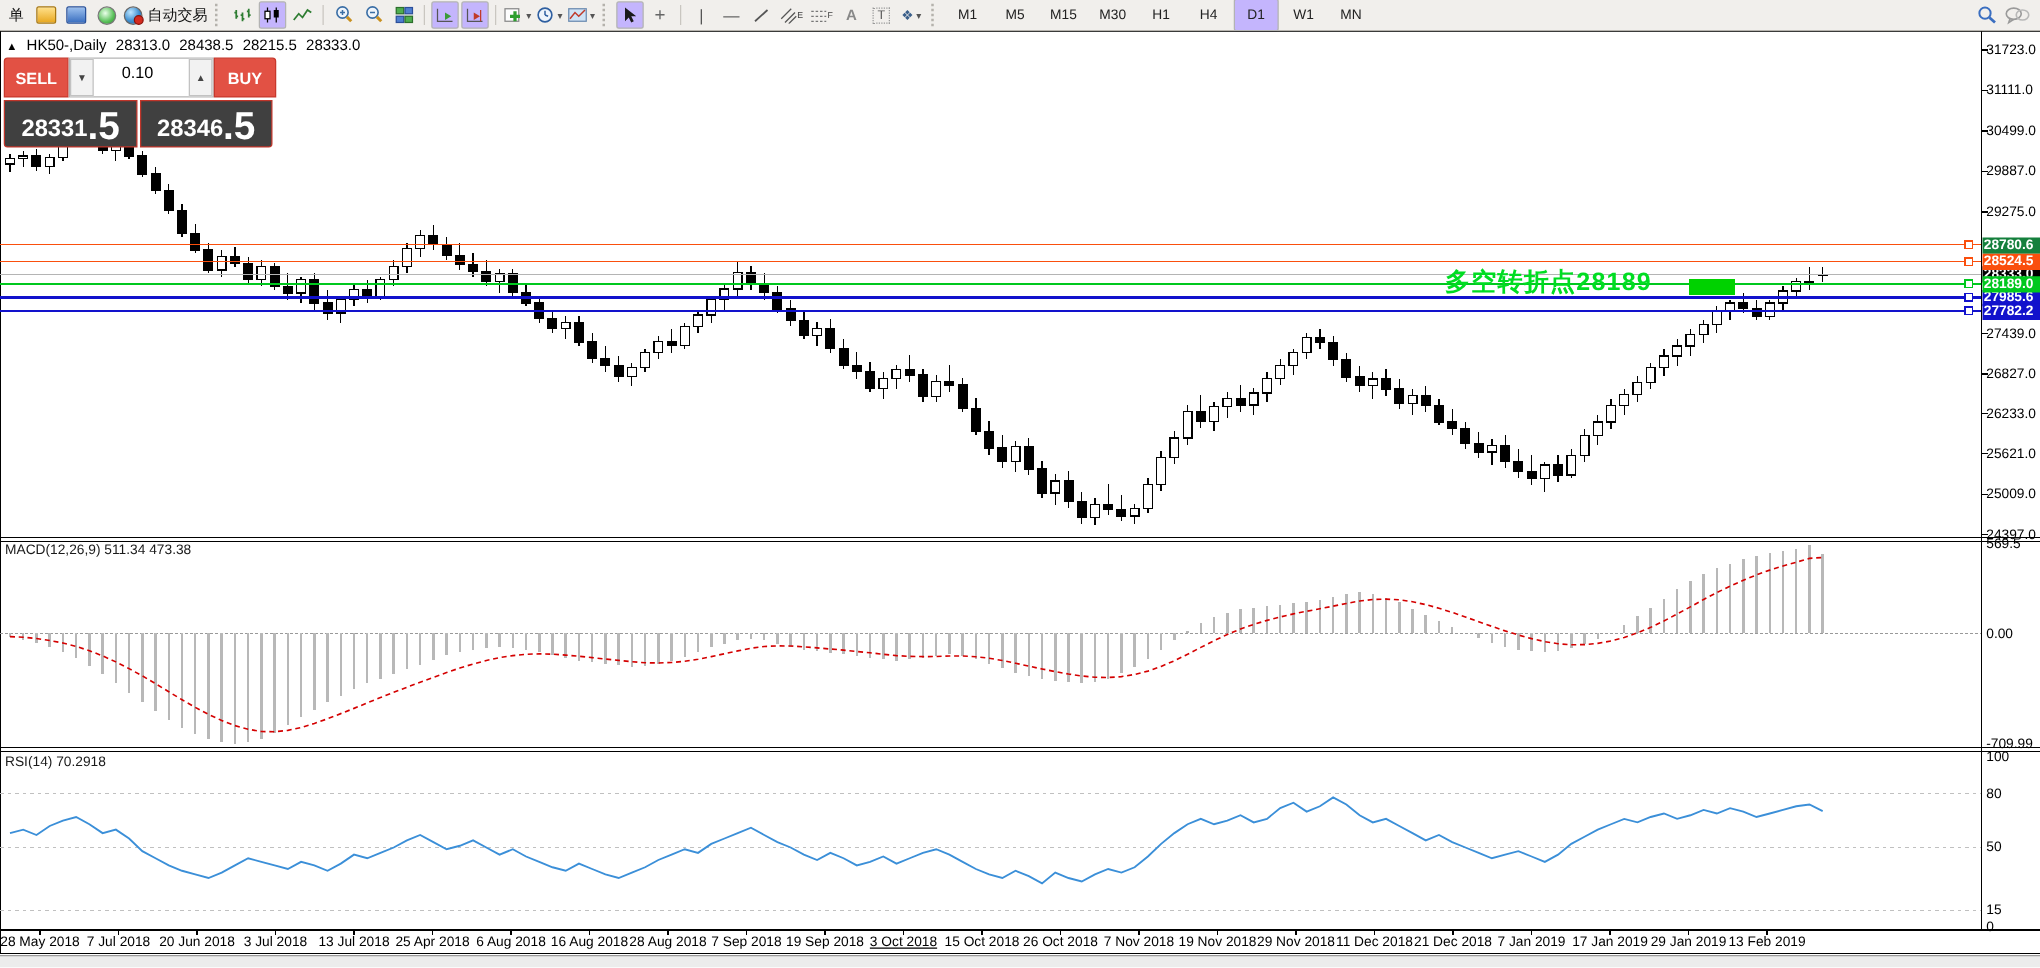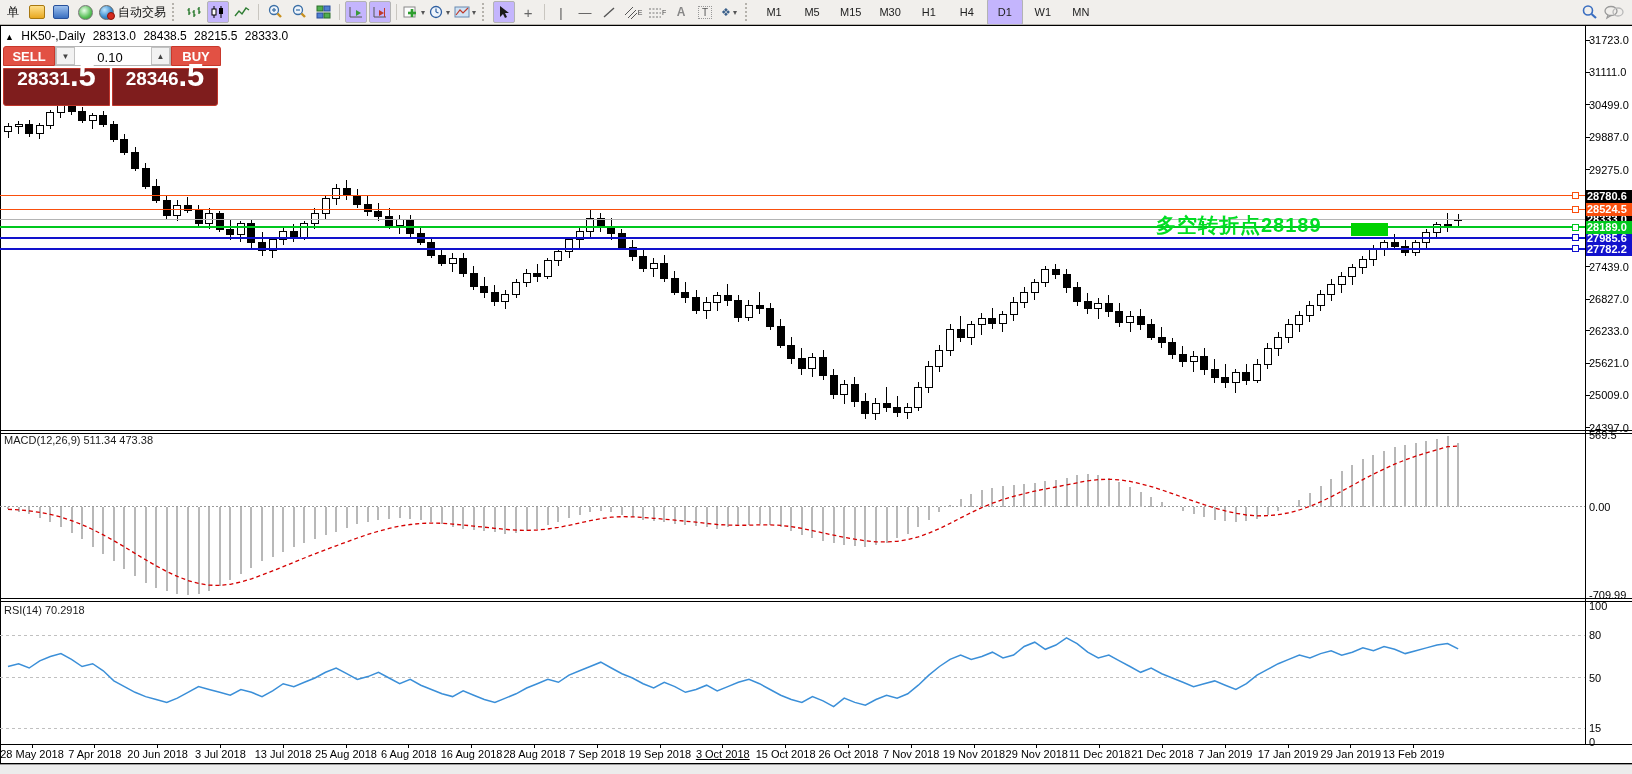--- a/index.html
+++ b/index.html
@@ -16,32 +16,32 @@
   .tgrip{width:4px;height:18px;margin:0 4px;border-left:2px dotted #b5b2ac;}
   .cn{font-size:12px;color:#111;}
   .ico{display:block;}
   .sq{display:inline-block;width:14px;height:12px;border-radius:2px;}
   .tf{font-size:11px;color:#222;padding:2px 7px;}
   .tb-right{margin-left:auto;display:flex;align-items:center;margin-right:6px;}
   
   .chart-header{position:absolute;left:5px;top:29px;font-size:12px;color:#000;z-index:6;}
   .chart-header span{margin-right:4px;}
   .trade-panel{position:absolute;left:3px;top:46px;width:218px;z-index:7;}
-  .tp-row{display:flex;height:20px;}
+  .tp-row{display:flex;height:32px;}
   .tp-btn{background:#e25144;color:#fff;font-weight:bold;font-size:13px;display:flex;
           align-items:center;justify-content:center;border:1px solid #c8382c;}
   .tp-sell{width:50px;border-radius:3px 0 0 0;}
   .tp-buy{width:48px;border-radius:0 3px 0 0;}
   .tp-spin{flex:1;display:flex;border:1px solid #b5b5b5;background:#fff;}
   .spin-btn{width:17px;background:#f2f2f2;border:1px solid #c2c2c2;color:#444;font-size:8px;
             display:flex;align-items:center;justify-content:center;}
   .spin-val{flex:1;text-align:center;font-size:13px;color:#000;padding:3px 6px 0 0;}
   .tp-row2{display:flex;margin-top:2px;height:38px;}
-  .tp-price{background:#7f1d1d;color:#fff;display:flex;align-items:flex-end;justify-content:center;
-            padding-bottom:16px;border:1px solid #c0352a;}
+  .tp-price{background:#404040;color:#fff;display:flex;align-items:flex-end;justify-content:center;
+            padding-bottom:3px;border:1px solid #c0352a;}
   .tp-price.left{width:105px;margin-right:2px;border-radius:0 0 0 3px;}
   .tp-price.right{width:104px;border-radius:0 0 3px 0;}
   .tp-price .small{font-size:19px;font-weight:bold;line-height:20px;}
   .tp-price .big{font-size:31px;font-weight:bold;line-height:26px;}
   
   .axlabel{position:absolute;left:1589px;width:42px;font-size:11px;line-height:13px;color:#000;}
   .lvlabel{position:absolute;left:1586px;width:45px;font-size:11px;line-height:13px;color:#fff;
            font-weight:bold;padding-left:1px;}
   .indlabel{position:absolute;left:4px;font-size:11px;color:#1a1a1a;z-index:5;}
   .datelabel{position:absolute;top:748px;font-size:11px;color:#000;white-space:nowrap;transform:translateX(-50%);}
@@ -770,40 +770,40 @@
       <div class="axlabel" style="top: 66.3993px;">31111.0</div>
       <div class="axlabel" style="top: 98.7986px;">30499.0</div>
       <div class="axlabel" style="top: 131.198px;">29887.0</div>
       <div class="axlabel" style="top: 163.597px;">29275.0</div>
       <div class="axlabel" style="top: 260.795px;">27439.0</div>
       <div class="axlabel" style="top: 293.194px;">26827.0</div>
       <div class="axlabel" style="top: 324.641px;">26233.0</div>
       <div class="axlabel" style="top: 357.04px;">25621.0</div>
       <div class="axlabel" style="top: 389.439px;">25009.0</div>
       <div class="axlabel" style="top: 421.838px;">24397.0</div>
-      <div class="lvlabel" style="top: 189.771px; background: #000000; z-index: 3;">28780.6</div>
+      <div class="lvlabel" style="top: 189.771px; background: #15803d; z-index: 3;">28780.6</div>
       <div class="lvlabel" style="top: 203.329px; background: rgb(250, 79, 13); z-index: 5;">28524.5</div>
       <div class="lvlabel" style="top: 213.467px; background: rgb(0, 0, 0); z-index: 4;">28333.0</div>
       <div class="lvlabel" style="top: 221.09px; background: rgb(0, 200, 30); z-index: 6;">28189.0</div>
       <div class="lvlabel" style="top: 231.858px; background: rgb(18, 18, 204); z-index: 5;">27985.6</div>
       <div class="lvlabel" style="top: 242.626px; background: rgb(18, 18, 204); z-index: 5;">27782.2</div>
       <div class="axlabel" style="top: 429px;">569.5</div>
       <div class="axlabel" style="top: 501px;">0.00</div>
       <div class="axlabel" style="top: 589px;">-709.99</div>
       <div class="axlabel" style="top: 600.334px;">100</div>
       <div class="axlabel" style="top: 629px;">80</div>
       <div class="axlabel" style="top: 671.999px;">50</div>
       <div class="axlabel" style="top: 722.164px;">15</div>
       <div class="axlabel" style="top: 736px;">0</div>
       <div class="datelabel" style="left: 32px;">28 May 2018</div>
-      <div class="datelabel" style="left: 94.8px;">7 Apr 2018</div>
+      <div class="datelabel" style="left: 94.8px;">7 Jul 2018</div>
       <div class="datelabel" style="left: 157.6px;">20 Jun 2018</div>
       <div class="datelabel" style="left: 220.4px;">3 Jul 2018</div>
       <div class="datelabel" style="left: 283.2px;">13 Jul 2018</div>
-      <div class="datelabel" style="left: 346px;">25 Aug 2018</div>
+      <div class="datelabel" style="left: 346px;">25 Apr 2018</div>
       <div class="datelabel" style="left: 408.8px;">6 Aug 2018</div>
       <div class="datelabel" style="left: 471.6px;">16 Aug 2018</div>
       <div class="datelabel" style="left: 534.4px;">28 Aug 2018</div>
       <div class="datelabel" style="left: 597.2px;">7 Sep 2018</div>
       <div class="datelabel" style="left: 660px;">19 Sep 2018</div>
       <div class="datelabel" style="left: 722.8px; text-decoration: underline;">3 Oct 2018</div>
       <div class="datelabel" style="left: 785.6px;">15 Oct 2018</div>
       <div class="datelabel" style="left: 848.4px;">26 Oct 2018</div>
       <div class="datelabel" style="left: 911.2px;">7 Nov 2018</div>
       <div class="datelabel" style="left: 974px;">19 Nov 2018</div>

